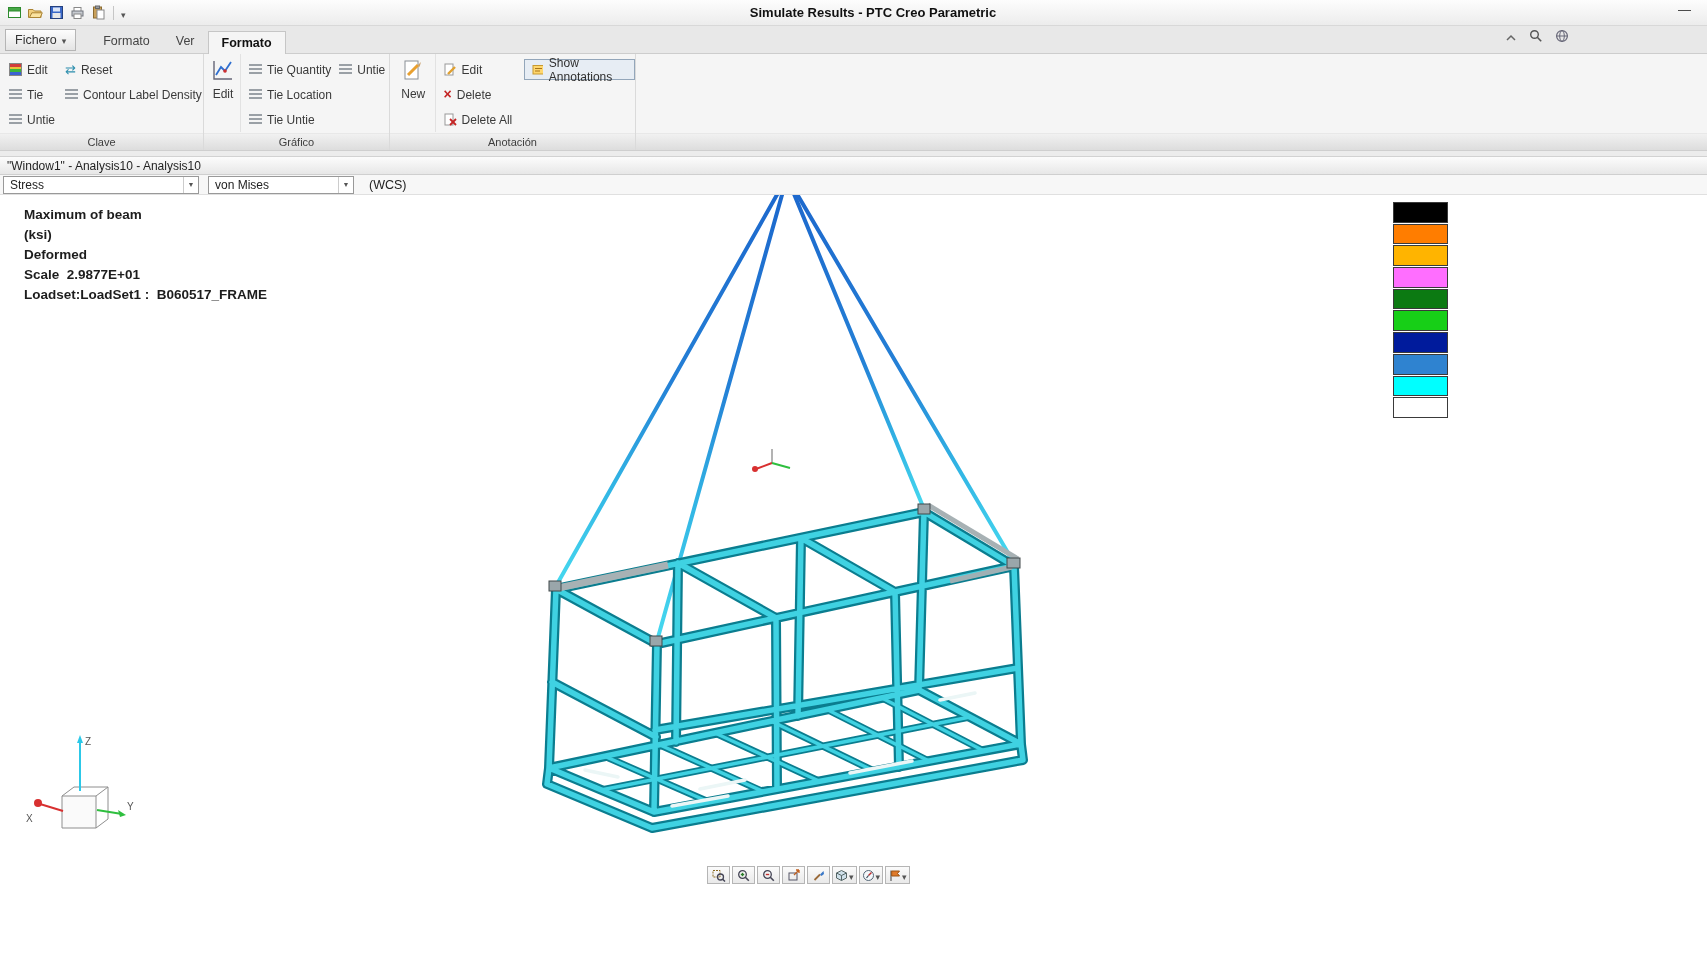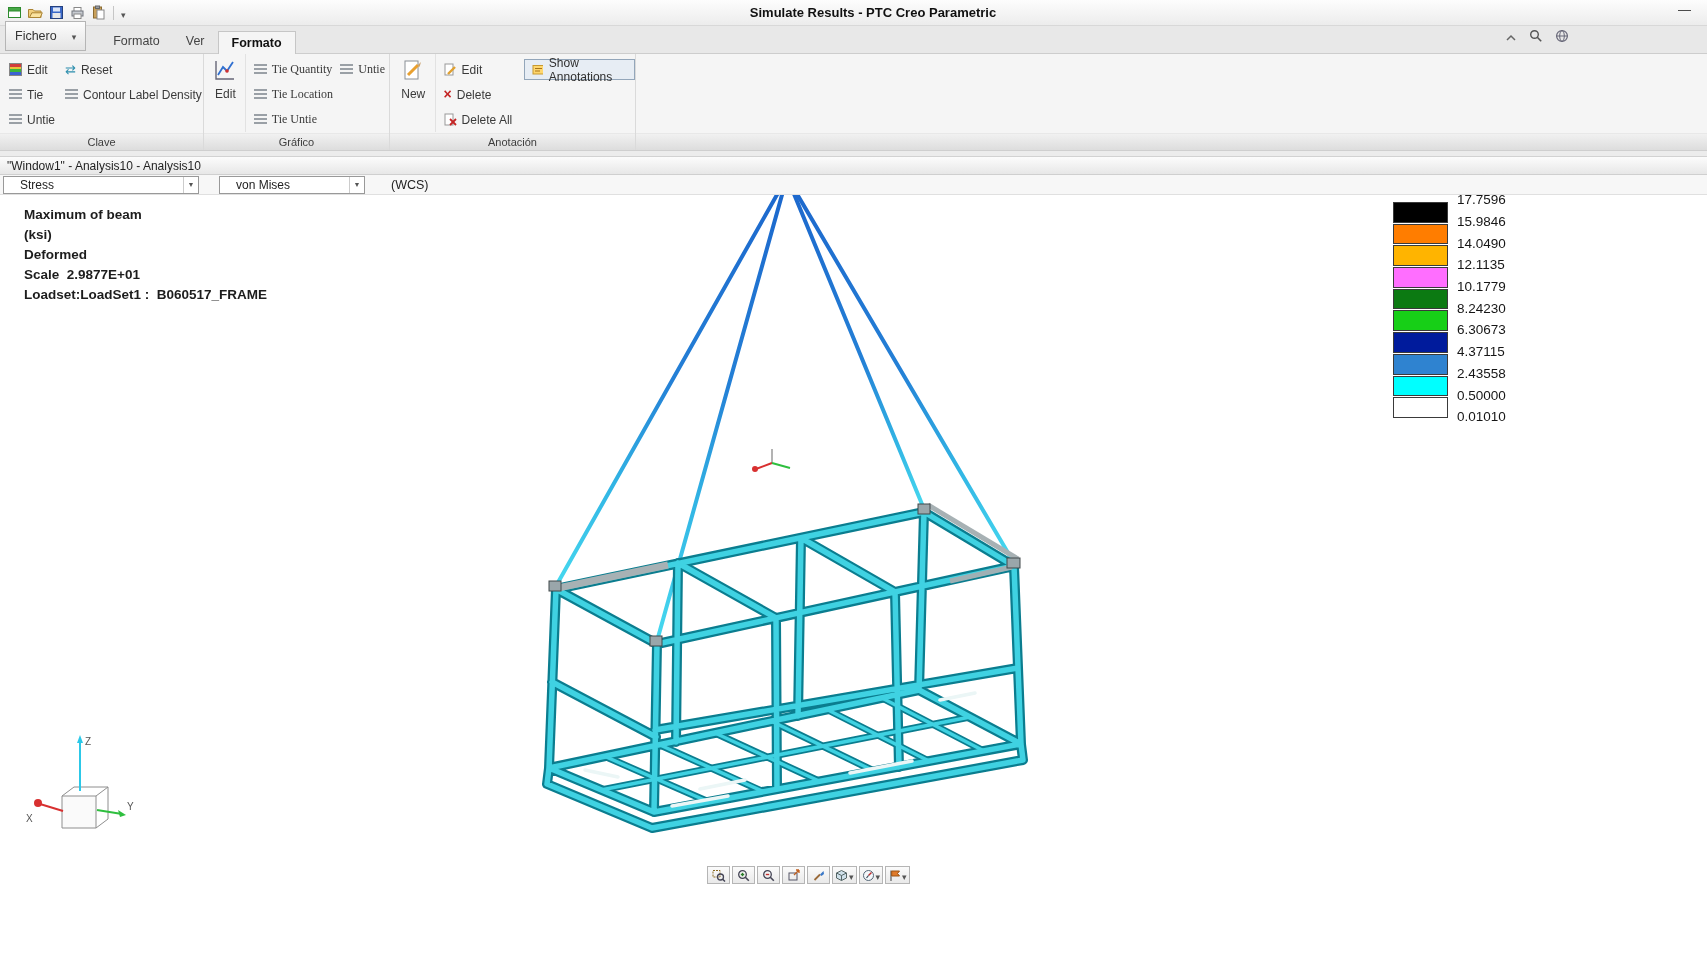--- a/index.html
+++ b/index.html
@@ -13,63 +13,63 @@
   .qat .qico { width:16px; height:16px; display:flex; align-items:center; justify-content:center; }
   .qat-sep { width:1px; height:14px; background:#c6c6c6; margin:0 2px; }
   .caret::after { content:"▾"; font-size:9px; color:#555; }
   .app-title { position:absolute; left:0; right:0; text-align:center;
     font-size:13px; font-weight:bold; color:#101010; pointer-events:none;padding-left:39px; }
   .win-min { position:absolute; right:16px; top:2px; font-size:13px; color:#333; }
 
   
   .tabrow { height:28px; background:#e8e8e8; display:flex; align-items:flex-end;
     padding-left:5px; position:relative; border-bottom:1px solid #cdcdcd; }
-  .file-btn { display:flex; align-items:center; gap:15px; padding:0 9px; height:30px;
+  .file-btn { display:flex; align-items:center; gap:5px; padding:0 9px; height:22px;
     margin-bottom:2px; background:linear-gradient(#fdfdfd,#e4e4e4); border:1px solid #b5b5b5;
     font-size:12.5px; color:#333; margin-right:14px; }
   .tab { padding:0 13px; height:23px; line-height:23px; font-size:12.5px; color:#444; }
   .tab.active { background:#f5f5f5; border:1px solid #c6c6c6; border-bottom:none;
     font-weight:bold; color:#111; margin-bottom:-1px; position:relative; z-index:2; }
   .ribbon-right { position:absolute; right:138px; bottom:6px; display:flex; gap:12px; align-items:center; }
 
   
   .ribbon { height:97px; background:#f5f5f5; border-bottom:1px solid #cfcfcf; display:flex; }
   .rgroup { display:flex; flex-direction:column; border-right:1px solid #dadada; }
   .rgroup-body { flex:1; display:flex; align-items:flex-start; }
   .rgroup-label { height:17px; line-height:16px; text-align:center; font-size:11px; color:#3d3d3d;
     background:linear-gradient(#f1f1f1,#dddddd); border-top:1px solid #e8e8e8; }
   .rbtn { display:flex; align-items:center; gap:5px; padding:2px 4px; font-size:12px;
     color:#3a3a3a; white-space:nowrap; }
   .rbtn-big { width:42px; display:flex; flex-direction:column; align-items:center; gap:3px;
     padding-top:4px; font-size:12px; color:#3a3a3a; }
   .clave-grid { display:grid; grid-template-columns:56px 150px; grid-auto-rows:25px;
     align-items:center; padding:3px 0 0 5px; }
   .sub-col { border-left:1px solid #e2e2e2; margin-left:4px; padding:3px 0 0 4px; }
-  .graf-grid { display:grid; grid-template-columns:auto auto; grid-auto-rows:25px; align-items:center;font-family:Liberation Serif, serif; }
+  .graf-grid { display:grid; grid-template-columns:auto auto; grid-auto-rows:25px; align-items:center; }
   .anot-grid { display:grid; grid-auto-rows:25px; align-items:center; }
   .toggle-on { display:flex; align-items:center; gap:6px; height:21px; margin:5px 0 0 8px;
     padding:0 7px; background:#e7edf4; border:1px solid #93a6ba; font-size:12px; color:#2f2f2f; }
 
   
   .i-colorbar { width:13px; height:13px; border:1px solid #858585;
     background:linear-gradient(#d23b3b 0 25%, #e8c33a 25% 50%, #3bb43b 50% 75%, #3b62d2 75% 100%); }
   .i-reset { font-size:13px; color:#2e8fae; line-height:13px; }
   .i-lines { width:13px; height:11px;
     background:repeating-linear-gradient(to bottom,#9aa0a6 0 2px, transparent 2px 4px); }
   .i-x { font-size:14px; font-weight:bold; color:#c42525; line-height:13px; }
 
   
   .spacer { height:5px; background:#ececec; }
   .win-header { height:19px; line-height:18px; background:linear-gradient(#fcfcfc,#e7e7e7);
     border-top:1px solid #d2d2d2; border-bottom:1px solid #cfcfcf; font-size:12px;
     padding-left:7px; color:#1f1f1f; }
   .results-bar { height:20px; background:#f7f7f7; border-bottom:1px solid #e0e0e0;
     display:flex; align-items:center; padding-left:3px; }
   .combo { display:flex; align-items:center; justify-content:space-between; background:#fff;
-    border:1px solid #999; height:18px; font-size:12px; color:#222; padding-left:16px; margin-right:20px; }
+    border:1px solid #999; height:18px; font-size:12px; color:#222; padding-left:6px; margin-right:9px; }
   .combo .dd { width:15px; height:16px; display:flex; align-items:center; justify-content:center;
     border-left:1px solid #ccc; }
   .combo .dd::after { content:"▼"; font-size:7px; color:#555; }
   .combo.q { width:196px; } .combo.c { width:146px; }
   .csys-label { font-size:12.5px; color:#222; margin-left:6px; }
 
   
   .viewport { position:relative; height:770px; background:#ffffff; }
   .model { position:absolute; left:0; top:0; }
   .info { position:absolute; left:24px; top:10px; font-size:13.5px; color:#1d1d1d; line-height:20px; }
@@ -399,33 +399,20 @@
         <div class="swatch" style="background: rgb(255, 125, 0);"></div>
         <div class="swatch" style="background: rgb(255, 180, 0);"></div>
         <div class="swatch" style="background: rgb(255, 110, 255);"></div>
         <div class="swatch" style="background: rgb(12, 122, 18);"></div>
         <div class="swatch" style="background: rgb(23, 207, 23);"></div>
         <div class="swatch" style="background: rgb(0, 27, 156);"></div>
         <div class="swatch" style="background: rgb(47, 131, 208);"></div>
         <div class="swatch" style="background: rgb(0, 255, 255);"></div>
         <div class="swatch" style="background: rgb(255, 255, 255);"></div>
       </div>
-    <div class="legend-values">
-        <div class="lval">17.7596</div>
-        <div class="lval">15.9846</div>
-        <div class="lval">14.0490</div>
-        <div class="lval">12.1135</div>
-        <div class="lval">10.1779</div>
-        <div class="lval">8.24230</div>
-        <div class="lval">6.30673</div>
-        <div class="lval">4.37115</div>
-        <div class="lval">2.43558</div>
-        <div class="lval">0.50000</div>
-        <div class="lval">0.01010</div>
-      </div>
   </div>
 
   <div class="bottom-toolbar">
     <div class="bt-btn">
       <svg width="14" height="13">
           <rect x="1" y="1.5" width="7" height="6.5" fill="none" stroke="#8a6a20" stroke-dasharray="2 1"></rect>
           <circle cx="8.5" cy="8" r="3" fill="none" stroke="#445" stroke-width="1.3"></circle>
           <line x1="10.7" y1="10.2" x2="13" y2="12.5" stroke="#445" stroke-width="1.5"></line>
         </svg>
     </div>

